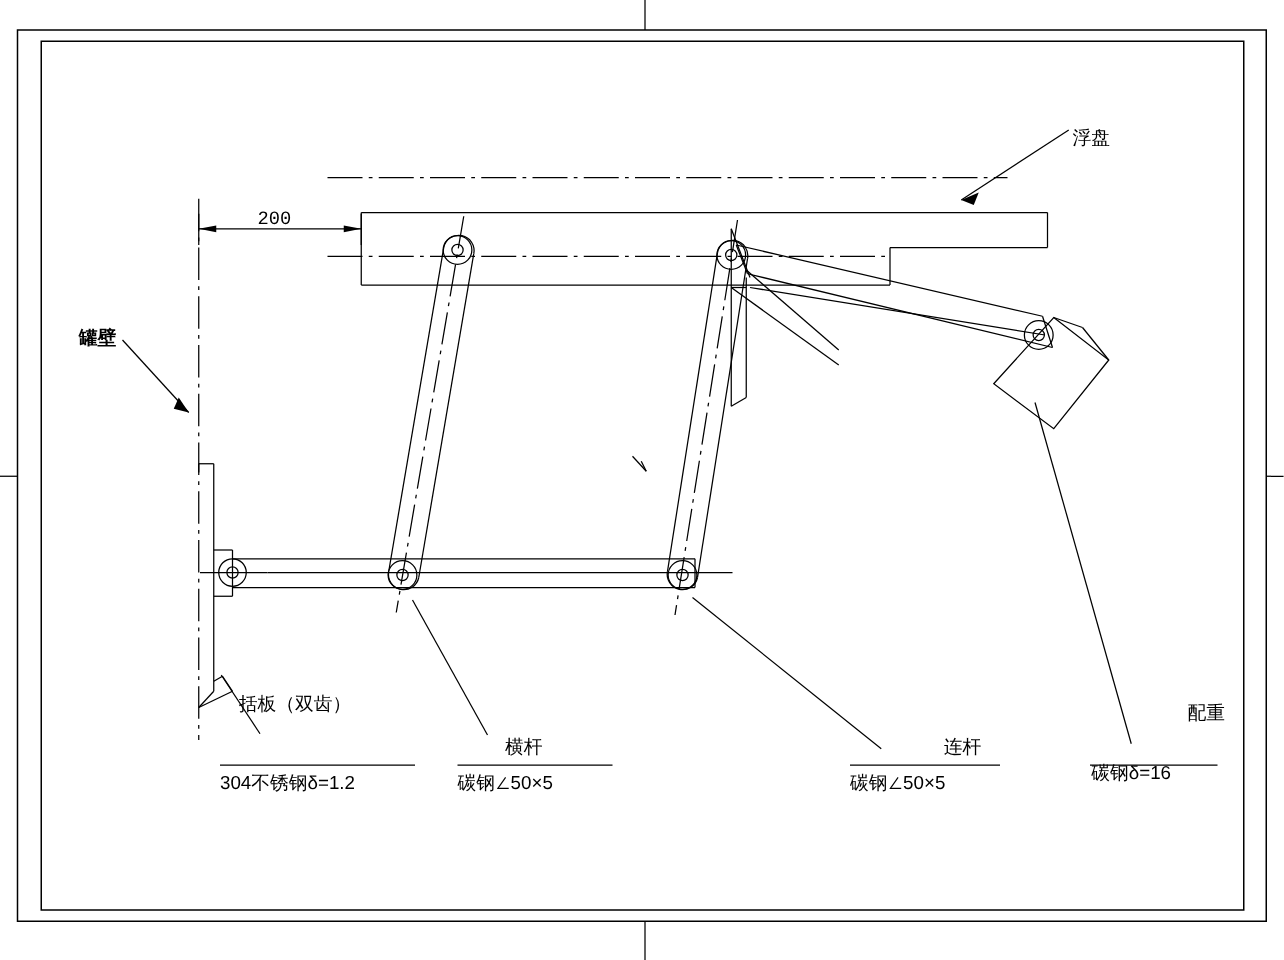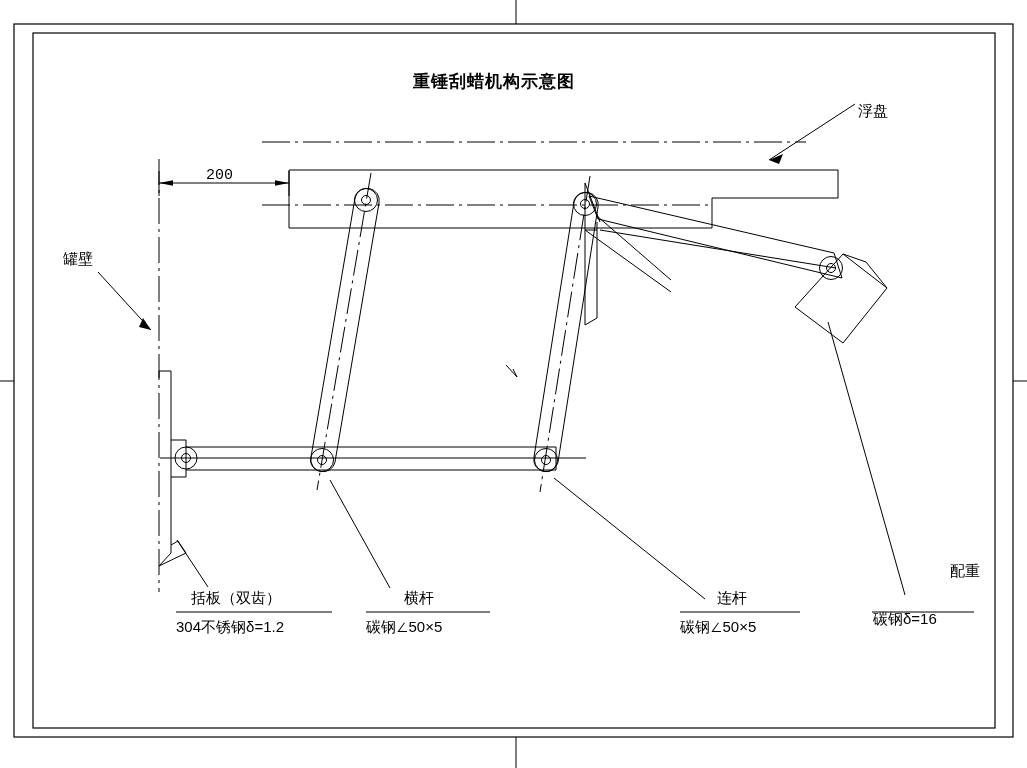--- a/index.html
+++ b/index.html
@@ -208,33 +208,32 @@
       <g>
         <line x1="176" y1="612" x2="332" y2="612"></line>
         <line x1="366" y1="612" x2="490" y2="612"></line>
         <line x1="680" y1="612" x2="800" y2="612"></line>
         <line x1="872" y1="612" x2="974" y2="612"></line>
       </g>
 
     </g>
   </svg>
 
-  <div class="lbl title" style="left:413px; top:72px;">重锤刮蜡机构示意图</div>
 
   <div class="lbl dim" style="left:206px; top:167px;font-family:Liberation Mono, monospace;">200</div>
 
   <div class="lbl callout" style="left:858px; top:86px;margin-top:16px;">浮盘</div>
 
-  <div class="lbl callout" style="left:63px; top:250px;">罐壁</div>
-
-  <div class="lbl callout" style="left:191px; top:589px;">括板（双齿）</div>
+  <div class="lbl callout" style="left:63px; top:262px;font-weight:bold;">罐壁</div>
+
+  <div class="lbl callout" style="left:191px; top:555px;">括板（双齿）</div>
   <div class="lbl spec" style="left:176px; top:618px;">304不锈钢δ=1.2</div>
 
   <div class="lbl callout" style="left:404px; top:589px;">横杆</div>
   <div class="lbl spec" style="left:366px; top:618px;">碳钢∠50×5</div>
 
-  <div class="lbl callout" style="left:717px; top:589px;">连杆</div>
+  <div class="lbl callout" style="left:755px; top:589px;">连杆</div>
   <div class="lbl spec" style="left:680px; top:618px;">碳钢∠50×5</div>
 
   <div class="lbl callout" style="left:907px; top:562px;margin-left:43px;">配重</div>
   <div class="lbl spec" style="left:873px; top:610px;">碳钢δ=16</div>
 
 </div>
 
 </body></html>

